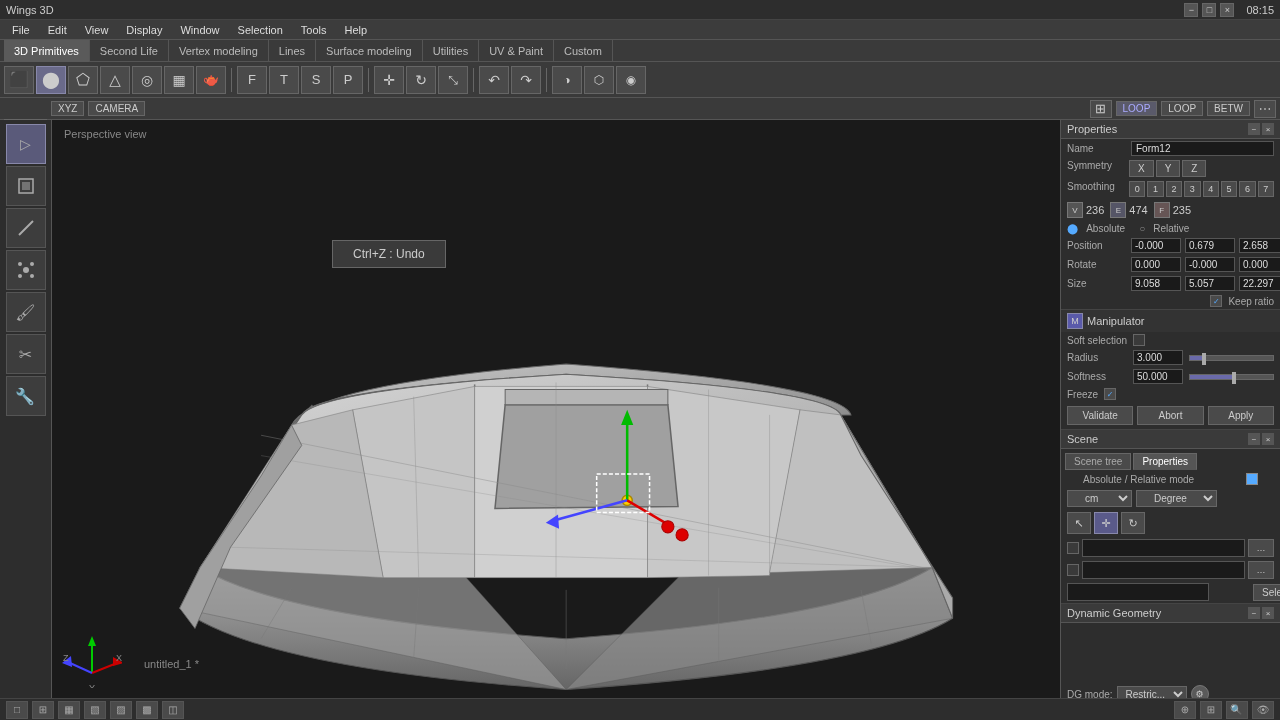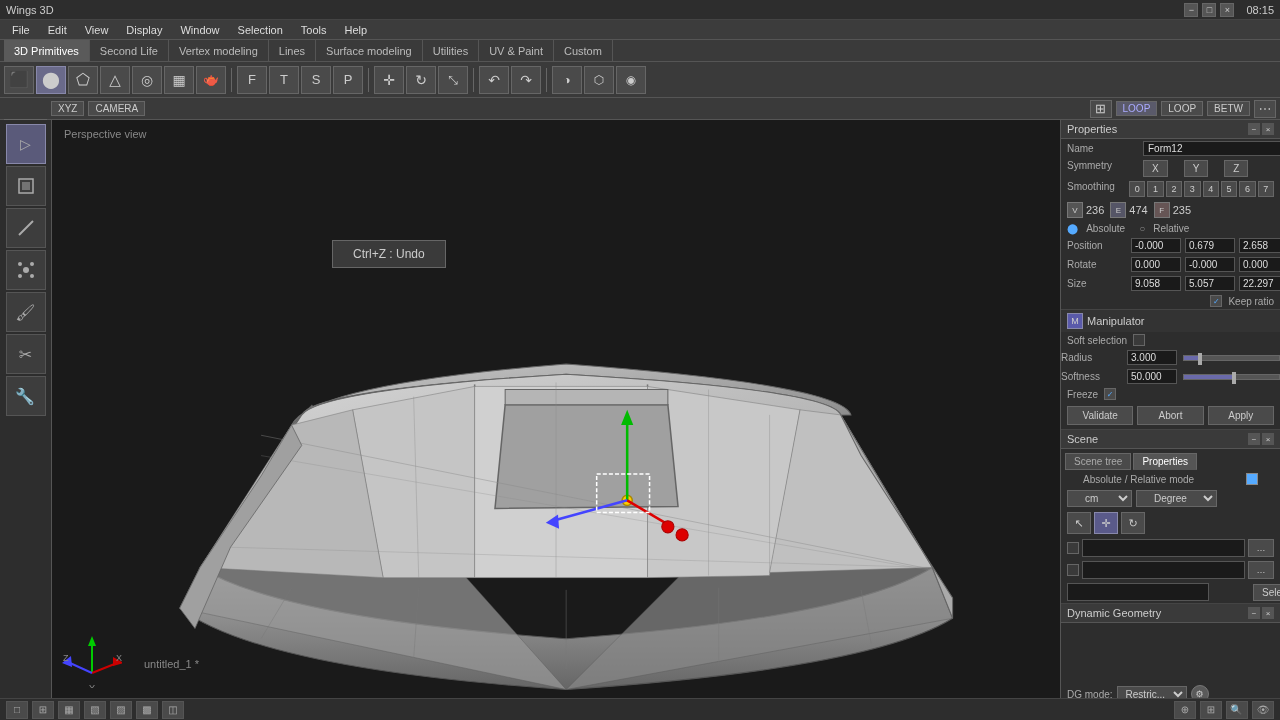--- a/index.html
+++ b/index.html
@@ -190,38 +190,38 @@
     .panel-header .close-btns span {
       width: 12px; height: 12px; background: #555;
       display: flex; align-items: center; justify-content: center;
       font-size: 8px; cursor: pointer;
     }
 
     .prop-row {
       display: flex;
       align-items: center;
       padding: 2px 6px;
-      gap: 16px;
+      gap: 4px;
       min-height: 18px;
     }
     .prop-label { color: #aaa; font-size: 10px; min-width: 60px; }
     .prop-value {
       background: #1a1a1a; border: 1px solid #555;
       color: #ddd; font-size: 10px;
       padding: 1px 4px; flex: 1;
     }
     .prop-value.wide { flex: 2; }
     .prop-value-sm {
       background: #1a1a1a; border: 1px solid #555;
       color: #ddd; font-size: 10px;
       padding: 1px 3px; width: 50px;
     }
 
     .sym-row {
-      display: flex; gap: 16px; padding: 2px 6px;
+      display: flex; gap: 2px; padding: 2px 6px;
     }
     .sym-btn {
       padding: 2px 8px;
       background: #4a4a4a;
       border: 1px solid #666;
       color: #ccc; font-size: 10px; cursor: pointer;
     }
 
     .smooth-row {
       display: flex; gap: 2px; padding: 2px 6px;
@@ -264,21 +264,21 @@
       background: #333;
     }
     .manip-icon {
       width: 16px; height: 16px; background: #5a5aaa;
       border: 1px solid #88a;
       display: flex; align-items: center; justify-content: center;
       font-size: 9px;
     }
 
     .slider-row {
-      display: flex; padding: 2px 0; gap: 6px; align-items: center;
+      display: flex; padding: 2px 6px; gap: 6px; align-items: center;
     }
     .slider-track {
       flex: 1; height: 6px; background: #555;
       border: 1px solid #666; position: relative;
     }
     .slider-fill {
       height: 100%; background: #6a6aaa;
     }
     .slider-thumb {
       position: absolute; top: -3px; right: 30%;

